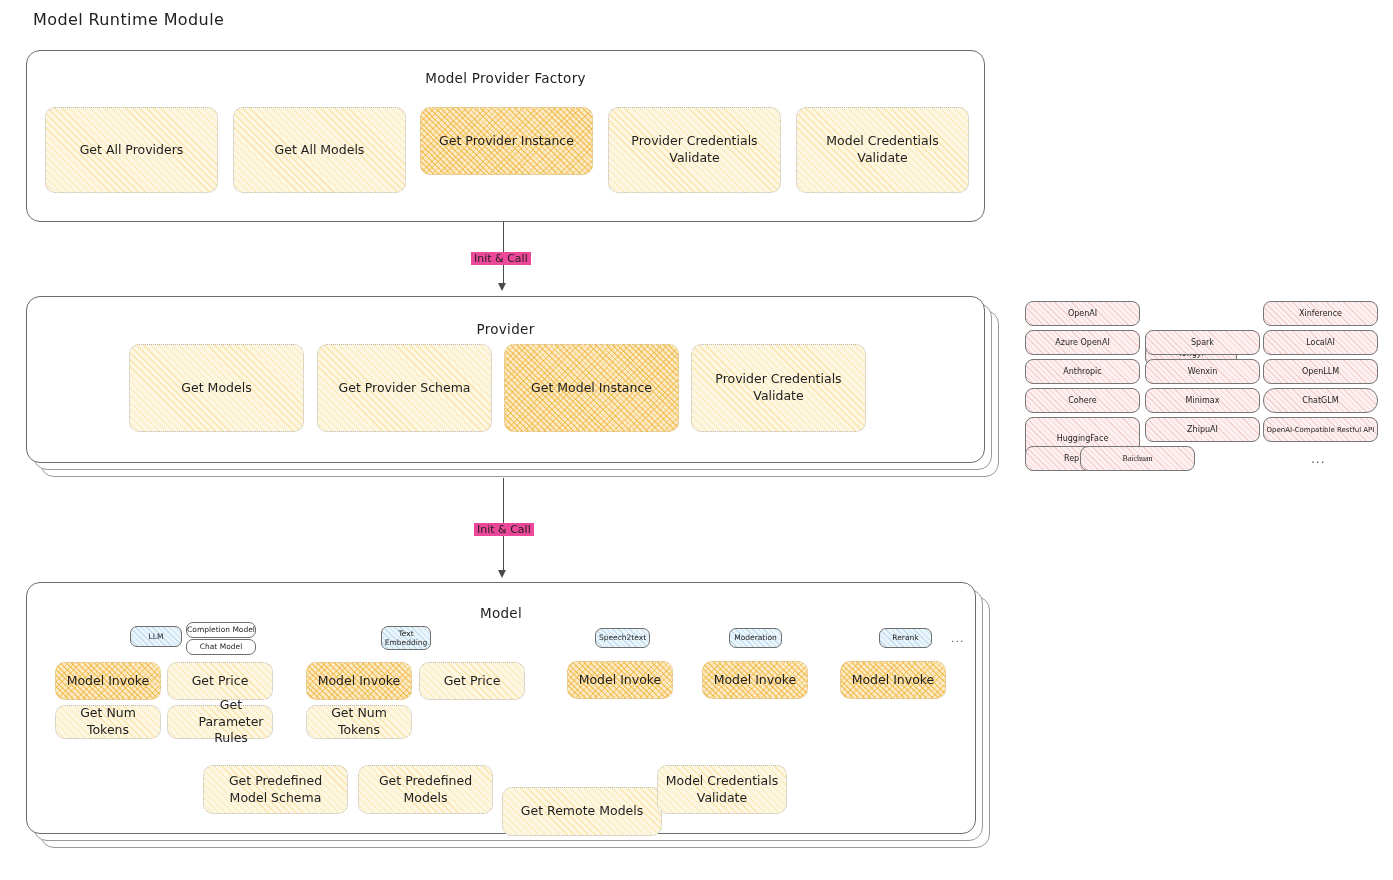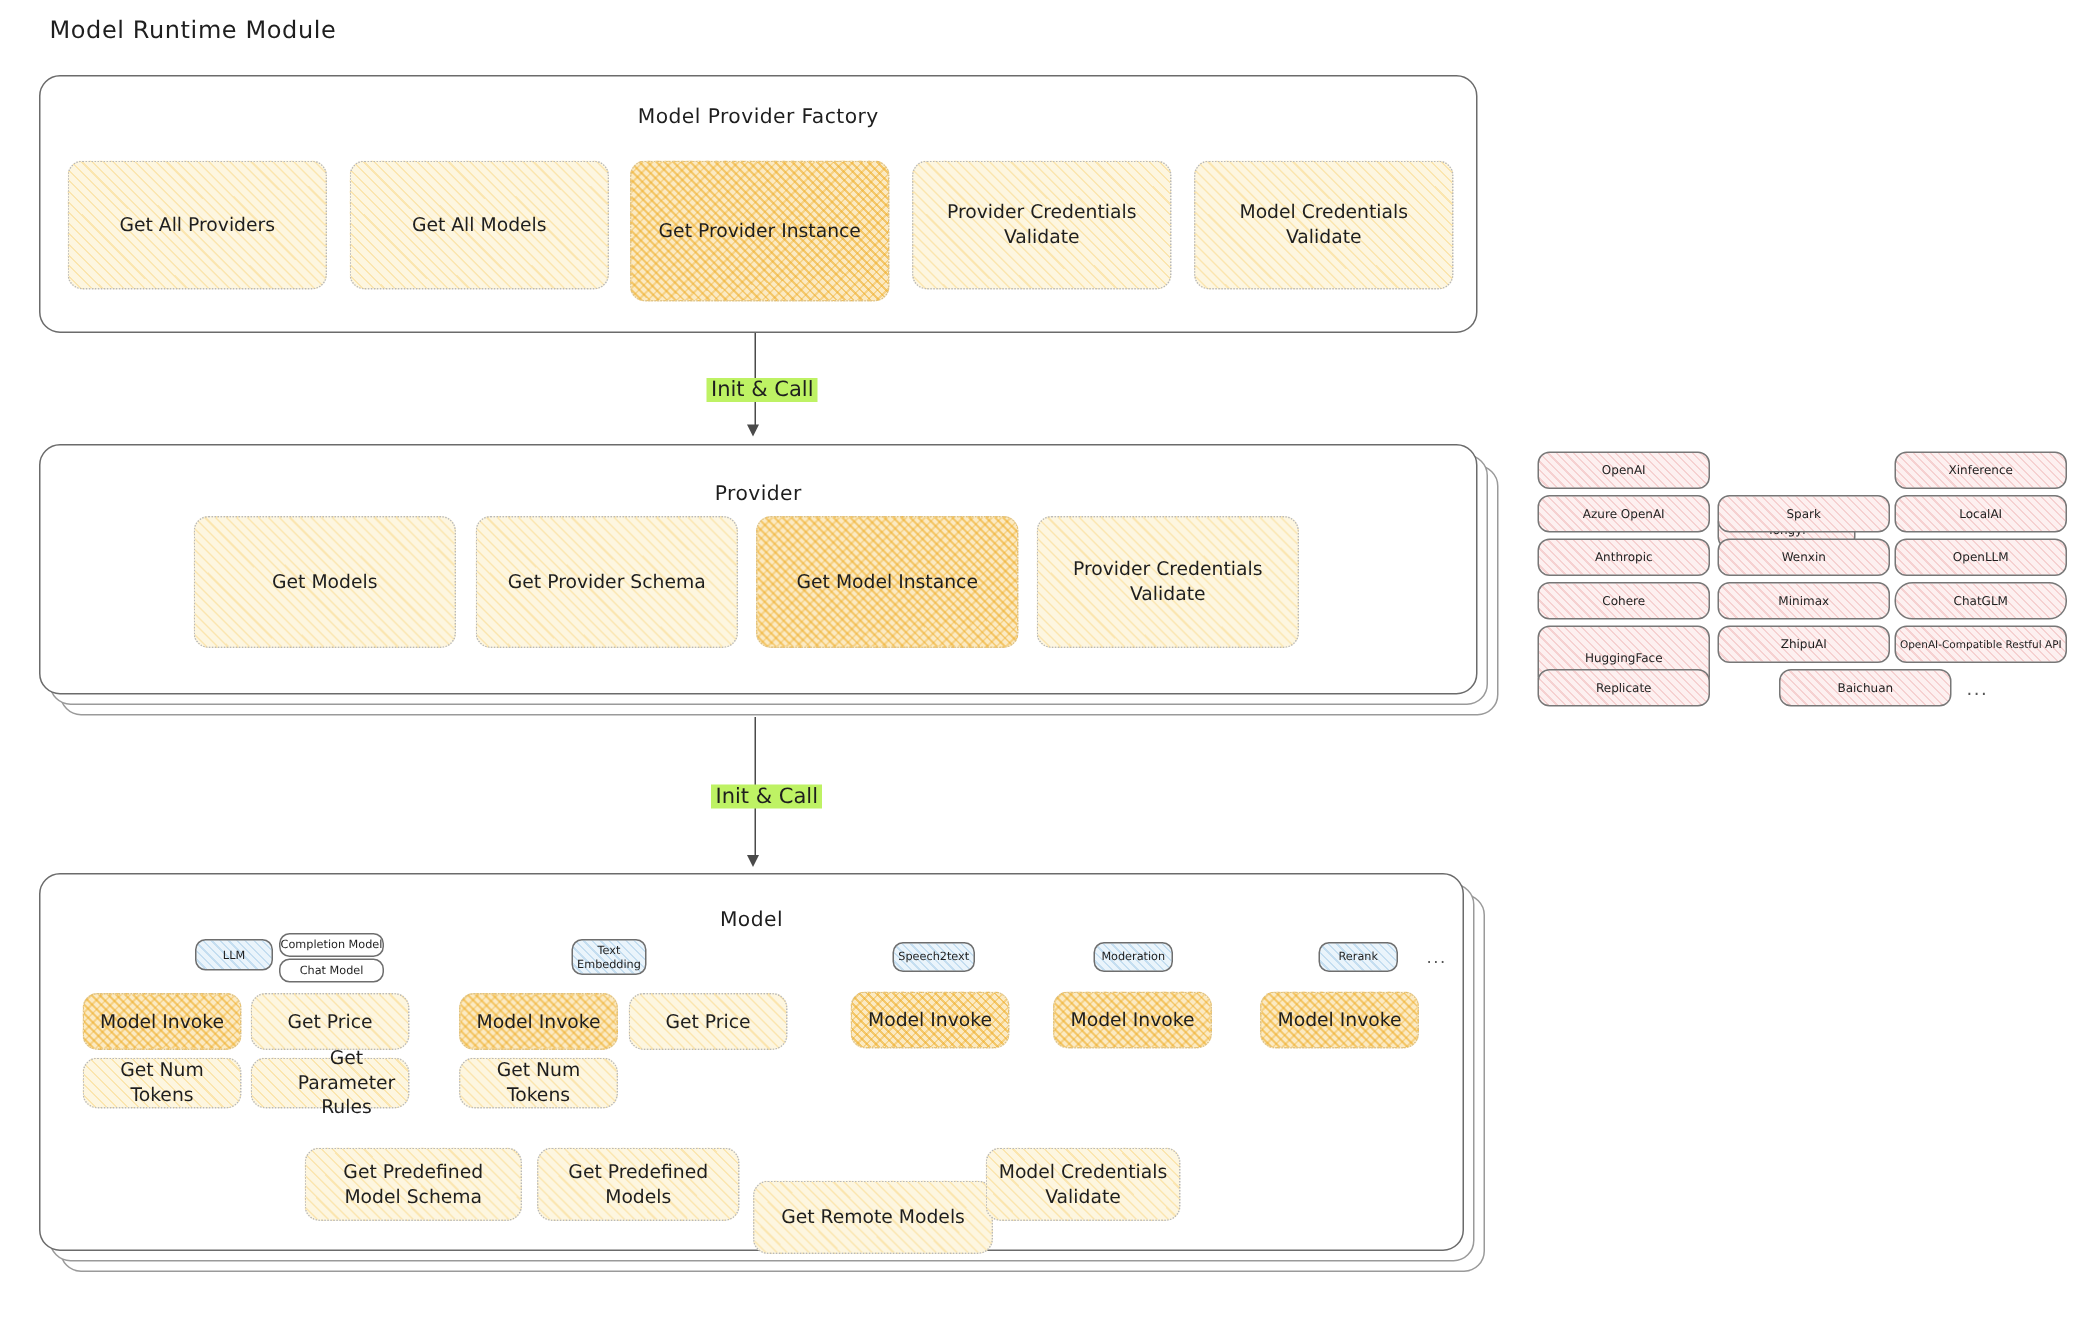--- a/index.html
+++ b/index.html
@@ -152,23 +152,23 @@
   }
   .conn-head {
     position: absolute;
     width: 0; height: 0;
     border-left: 4.5px solid transparent;
     border-right: 4.5px solid transparent;
     border-top: 8px solid #4a4a4a;
   }
   .conn-label {
     position: absolute;
-    font-size: 14px;
-    color: #1e1e1e;
-    background: #bef264;
+    font-size: 11px;
+    color: #1e1e1e;
+    background: #ec4899;
     padding: 0 3px;
     white-space: nowrap;
   }
 
   .ellipsis {
     position: absolute;
     font-size: 12px;
     color: #555;
     letter-spacing: 1px;
     z-index: 3;
@@ -177,21 +177,21 @@
 </head>
 <body>
 
 <div id="page-title">Model Runtime Module</div>
 
 <div class="sketch-card" style="left:26px; top:50px; width:959px; height:172px; z-index:2;">
   <div class="card-title" style="top:19px;">Model Provider Factory</div>
 </div>
 <div class="hbox" style="left:45px; top:107px; width:173px; height:86px;">Get All Providers</div>
 <div class="hbox" style="left:233px; top:107px; width:173px; height:86px;">Get All Models</div>
-<div class="hbox strong" style="left:420px; top:107px; width:173px; height:94px;">Get Provider Instance</div>
+<div class="hbox strong" style="left:420px; top:107px; width:173px; height:68px;">Get Provider Instance</div>
 <div class="hbox" style="left:608px; top:107px; width:173px; height:86px;">Provider Credentials Validate</div>
 <div class="hbox" style="left:796px; top:107px; width:173px; height:86px;">Model Credentials Validate</div>
 
 <div class="connector">
   <div class="conn-line" style="left:503px; top:222px; height:65px;"></div>
   <div class="conn-head" style="left:498px; top:283px;"></div>
   <div class="conn-label" style="left:471px; top:252px;">Init &amp; Call</div>
 </div>
 
 <div class="stack-layer" style="left:40px; top:310px; width:959px; height:167px;"></div>
@@ -209,21 +209,21 @@
 <div class="pill" style="left:1025px; top:359px; width:115px; height:25px;">Anthropic</div>
 <div class="pill" style="left:1025px; top:388px; width:115px; height:25px;">Cohere</div>
 <div class="pill" style="left:1025px; top:417px; width:115px; height:42px;">HuggingFace</div>
 <div class="pill" style="left:1025px; top:446px; width:115px; height:25px;">Replicate</div>
 
 <div class="pill" style="left:1145px; top:301px; width:92px; height:25px;margin-top:40px;">Tongyi</div>
 <div class="pill" style="left:1145px; top:330px; width:115px; height:25px;">Spark</div>
 <div class="pill" style="left:1145px; top:359px; width:115px; height:25px;">Wenxin</div>
 <div class="pill" style="left:1145px; top:388px; width:115px; height:25px;">Minimax</div>
 <div class="pill" style="left:1145px; top:417px; width:115px; height:25px;">ZhipuAI</div>
-<div class="pill" style="left:1186px; top:446px; width:115px; height:25px;">Baichuan</div>
+<div class="pill" style="left:1080px; top:446px; width:115px; height:25px;font-family:Liberation Serif, serif;">Baichuan</div>
 
 <div class="pill" style="left:1263px; top:301px; width:115px; height:25px;">Xinference</div>
 <div class="pill" style="left:1263px; top:330px; width:115px; height:25px;">LocalAI</div>
 <div class="pill" style="left:1263px; top:359px; width:115px; height:25px;">OpenLLM</div>
 <div class="pill" style="left:1263px; top:388px; width:115px; height:25px;border-radius:12px;">ChatGLM</div>
 <div class="pill" style="left:1263px; top:417px; width:115px; height:25px; font-size:7px;">OpenAI-Compatible Restful API</div>
 <div class="ellipsis" style="left:1311px; top:452px;">...</div>
 
 <div class="connector">
   <div class="conn-line" style="left:503px; top:478px; height:95px;"></div>

